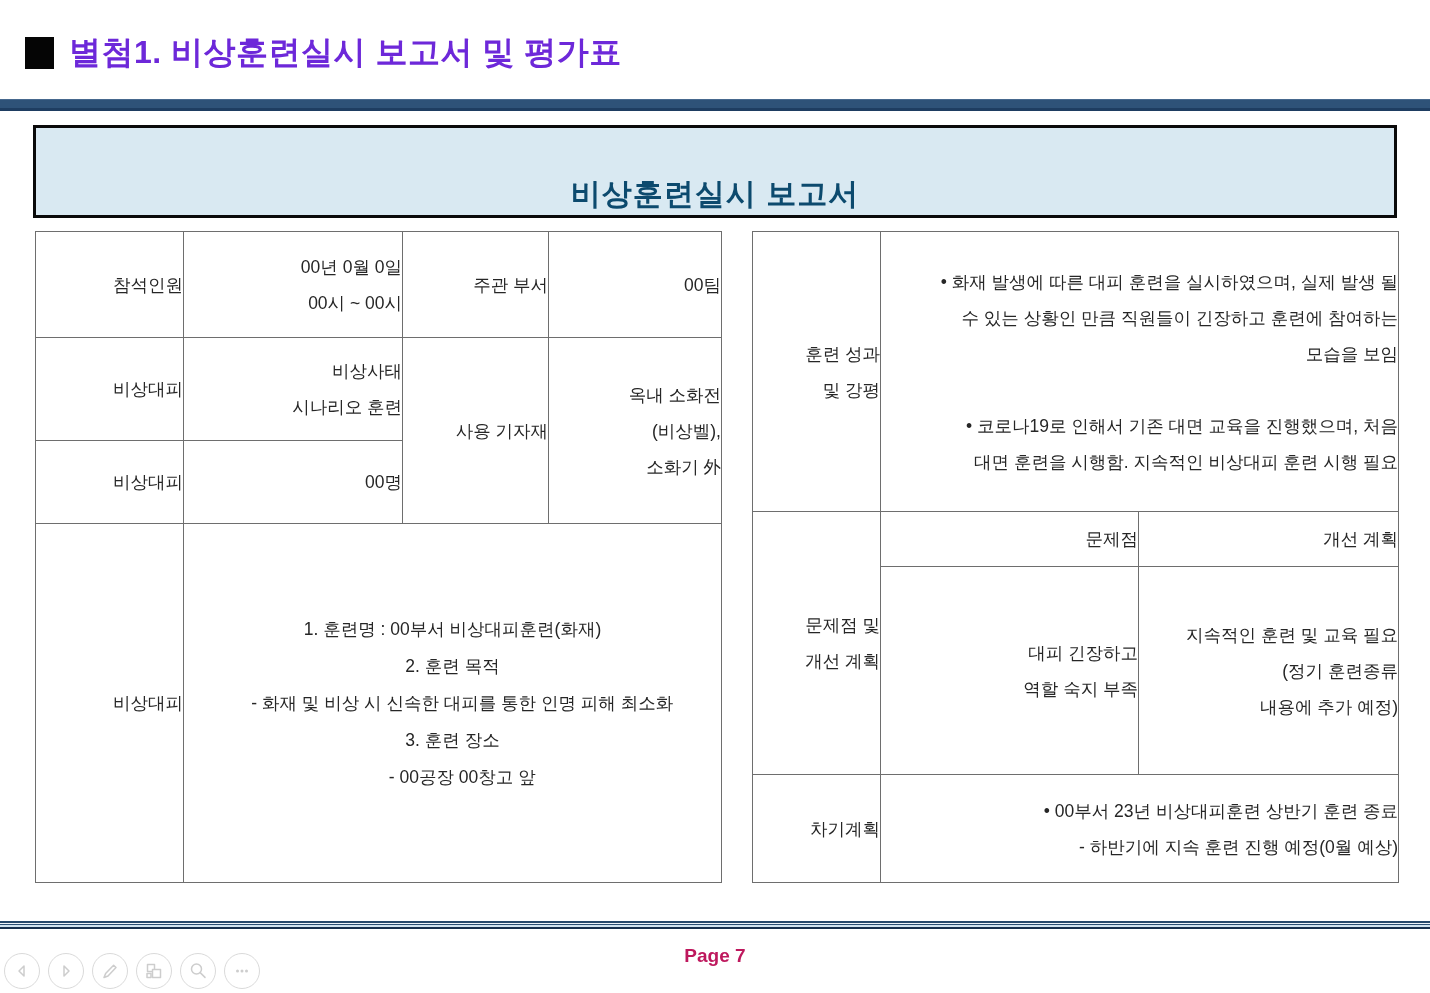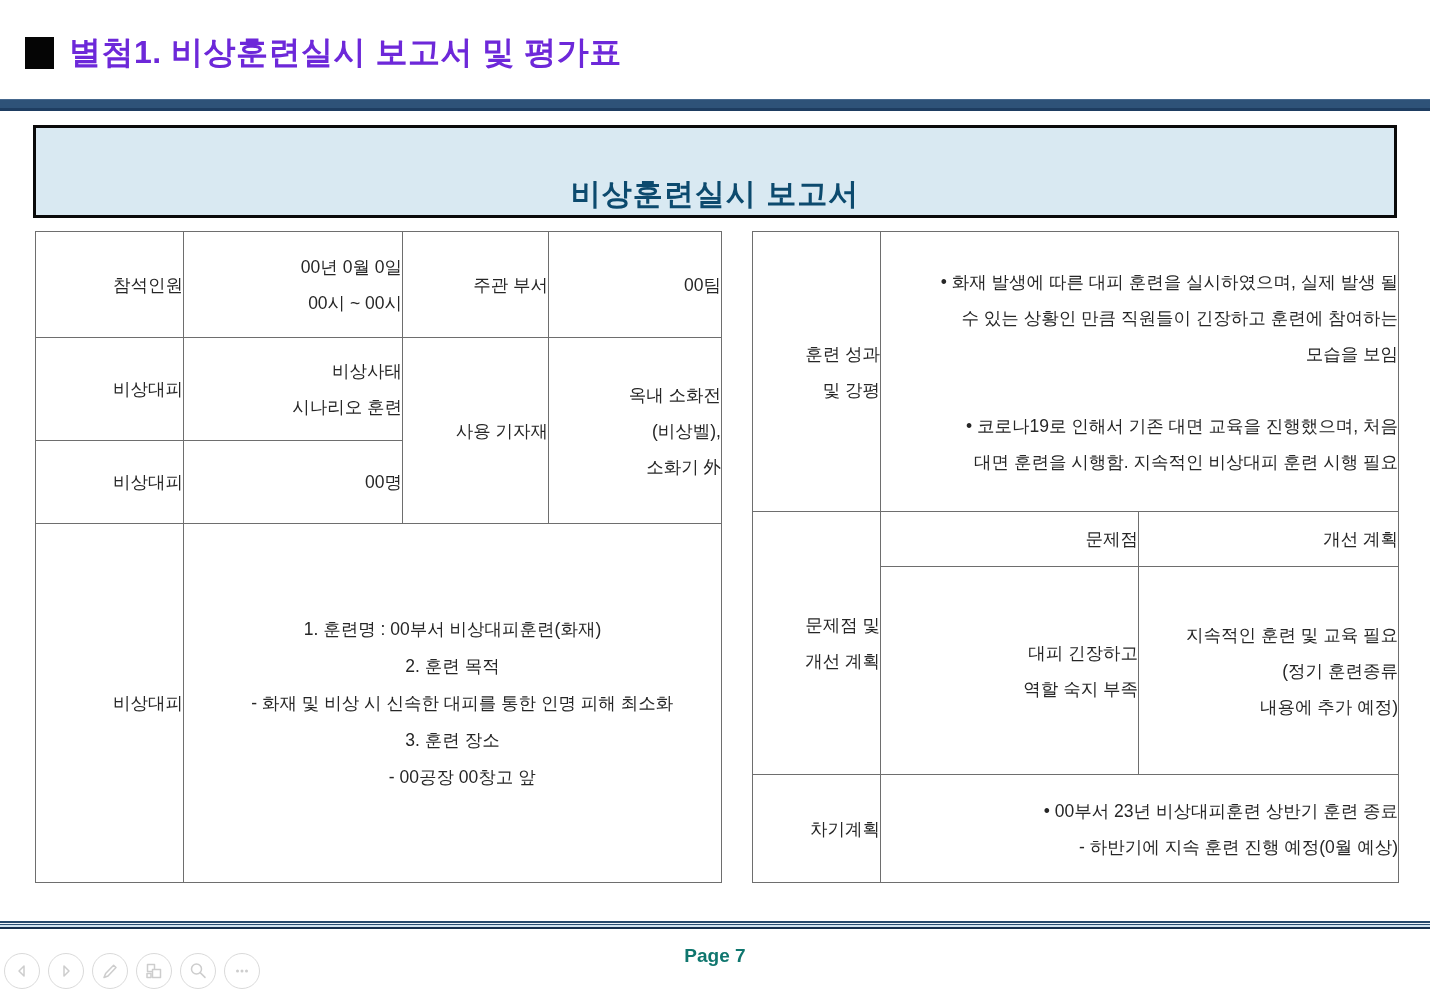--- a/index.html
+++ b/index.html
@@ -49,21 +49,21 @@
 
   
   .bottom-rule {
     position:absolute; left:0; top:921px; width:1430px; height:9px;
     background:linear-gradient(to bottom,
       #24476b 0 2px, #eef4f9 2px 3px, #2a4e73 3px 4px,
       #cfe2ef 4px 6px, #16304e 6px 8px, #ffffff 8px 9px);
   }
   .page-num {
     position:absolute; left:0; top:945px; width:1430px;
-    text-align:center; font-size:19px; font-weight:bold; color:#0f766e;
+    text-align:center; font-size:19px; font-weight:bold; color:#be185d;
   }
   .toolbar { position:absolute; left:4px; top:953px; display:flex; gap:8px; }
   .tool-btn {
     width:36px; height:36px; border-radius:50%;
     border:1.5px solid #dadada; background:#ffffff;
     display:flex; align-items:center; justify-content:center;
     padding:0; cursor:pointer;
   }
   .tool-btn svg { stroke:#cdcdcd; fill:none; stroke-width:1.5; stroke-linejoin:round; stroke-linecap:round; }
 </style>

